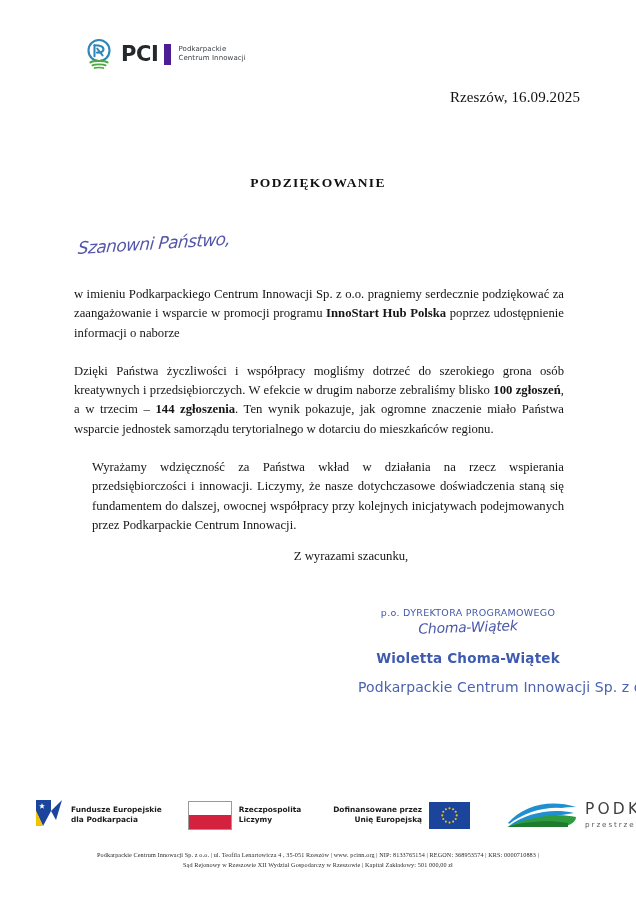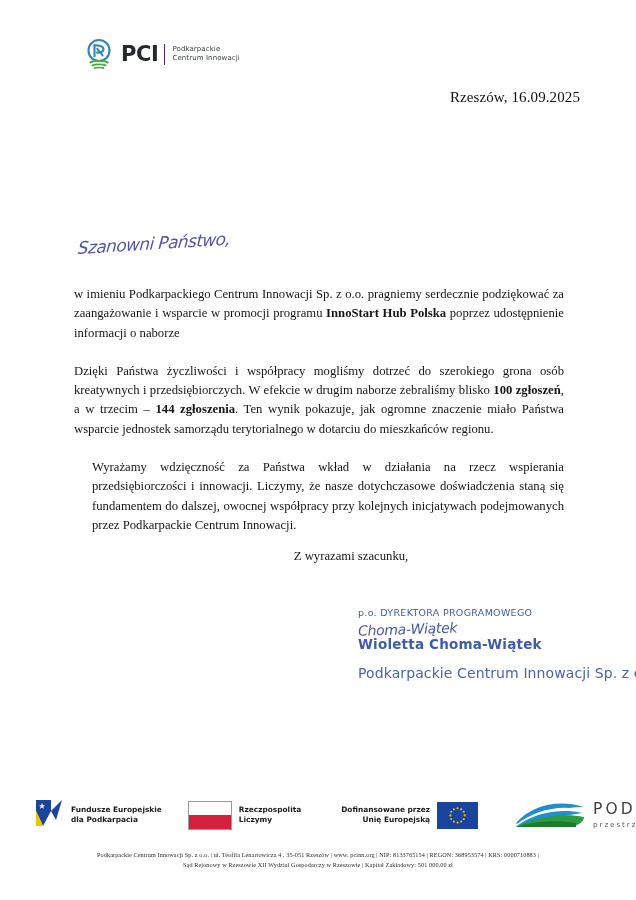--- a/index.html
+++ b/index.html
@@ -35,21 +35,21 @@
     flex: none;
   }
   .pci-wordmark {
     font-family: "DejaVu Sans", sans-serif;
     font-size: 21px;
     font-weight: 700;
     letter-spacing: -0.4px;
     color: #26292b;
     line-height: 1;
     padding-right: 6px;
-    border-right: 1px solid #4c1d95;
+    border-right: 7px solid #4c1d95;
   }
   .pci-sub {
     font-family: "DejaVu Sans", sans-serif;
     font-size: 7px;
     line-height: 1.32;
     color: #3b4144;
     letter-spacing: 0.1px;
   }
 
   
@@ -120,20 +120,21 @@
     color: #141414;
     padding-left: 66px;
   }
 
   
   .signature-block {
     position: absolute;
     left: 358px;
     top: 607px;
     width: 220px;
+    text-align: center;
     color: #3a52a5;
     font-family: "DejaVu Sans", sans-serif;
   }
   .sig-role {
     font-size: 9.5px;
     letter-spacing: 0.3px;
     color: #4159a8;
     white-space: nowrap;
   }
   .sig-hand {
@@ -143,21 +144,21 @@
     letter-spacing: -0.3px;
     margin: 1px 0 0 0;
     transform: rotate(-2deg);
     opacity: 0.92;
   }
   .sig-name {
     font-size: 13.5px;
     font-weight: 700;
     letter-spacing: 0.2px;
     color: #3f5bb0;
-    margin-top: 1px;
+    margin-top: 15px;
     white-space: nowrap;
   }
   .sig-org {
     font-size: 14px;
     letter-spacing: 0.1px;
     color: #4a63b2;
     margin-top: 13px;
     white-space: nowrap;
   }
 
@@ -253,20 +254,21 @@
     </div>
     <div class="pci-wordmark">PCI</div>
     <div class="pci-sub">
       <div>Podkarpackie</div>
       <div>Centrum Innowacji</div>
     </div>
   </div>
 
   <div class="date-line">Rzeszów, 16.09.2025</div>
 
+  <div class="doc-title">PODZIĘKOWANIE</div>
 
   <div class="greeting-hand">Szanowni Państwo,</div>
 
   <div class="body-block">
     <p><span>w imieniu Podkarpackiego Centrum Innowacji Sp. z o.o. pragniemy serdecznie podziękować za zaangażowanie i wsparcie w promocji programu </span><b>InnoStart Hub Polska</b><span> poprzez udostępnienie informacji o naborze</span></p>
     <p><span>Dzięki Państwa życzliwości i współpracy mogliśmy dotrzeć do szerokiego grona osób kreatywnych i przedsiębiorczych. W efekcie w drugim naborze zebraliśmy blisko </span><b>100 zgłoszeń</b><span>, a w trzecim – </span><b>144 zgłoszenia</b><span>. Ten wynik pokazuje, jak ogromne znaczenie miało Państwa wsparcie jednostek samorządu terytorialnego w dotarciu do mieszkańców regionu.</span></p>
     <p>Wyrażamy wdzięczność za Państwa wkład w działania na rzecz wspierania przedsiębiorczości i innowacji. Liczymy, że nasze dotychczasowe doświadczenia staną się fundamentem do dalszej, owocnej współpracy przy kolejnych inicjatywach podejmowanych przez Podkarpackie Centrum Innowacji.</p>
   </div>
 
   <div class="closing">Z wyrazami szacunku,</div>
@@ -290,21 +292,21 @@
           <path d="M17 13 L28 2 L22 22 Z" fill="#1b449c"></path>
           <polygon points="8,5 8.8,7.2 11,7.2 9.2,8.6 10,10.8 8,9.4 6,10.8 6.8,8.6 5,7.2 7.2,7.2" fill="#ffffff"></polygon>
         </svg>
       </div>
       <div class="logo-caption">
         <div>Fundusze Europejskie</div>
         <div>dla Podkarpacia</div>
       </div>
     </div>
 
-    <div class="logo-unit" style="margin-right:40px;">
+    <div class="logo-unit" style="margin-right:32px;">
       <div class="flag-pl">
         <div class="pl-top"></div>
         <div class="pl-bot"></div>
       </div>
       <div class="logo-caption">
         <div>Rzeczpospolita</div>
         <div>Liczymy</div>
       </div>
     </div>
 

